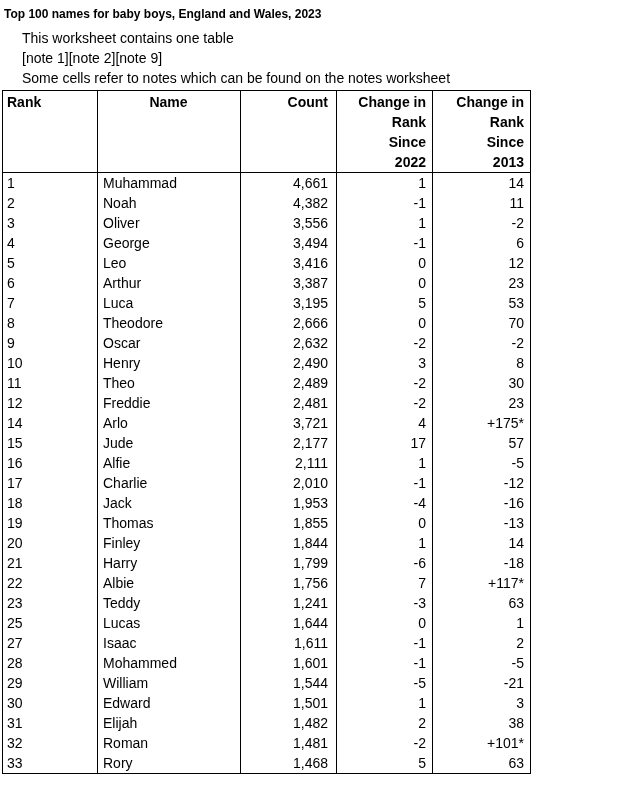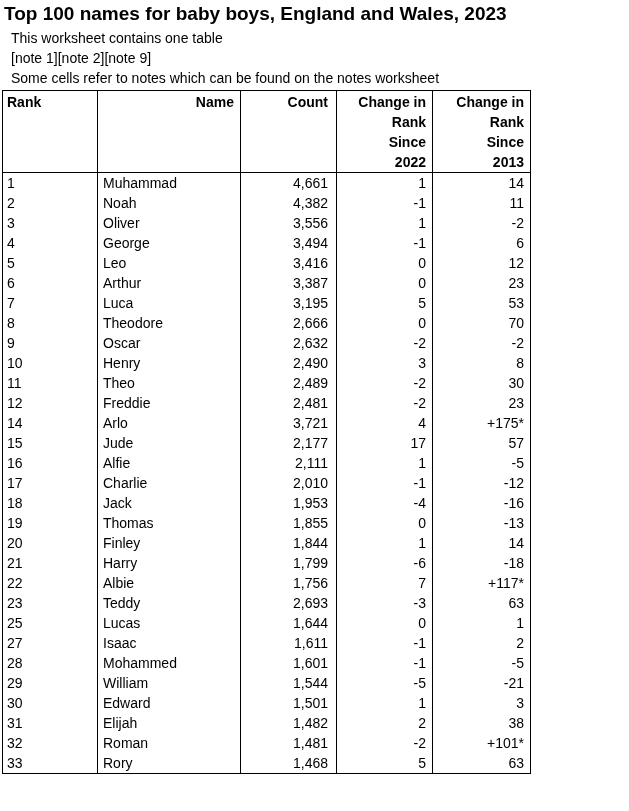--- a/index.html
+++ b/index.html
@@ -11,27 +11,27 @@
   body {
     width: 629px;
     height: 811px;
     overflow: hidden;
     font-family: "Liberation Sans", sans-serif;
     color: #000000;
   }
   .sheet { padding: 2px 0 0 2px; }
   h1.title {
     margin: 0 0 2px 2px;
-    font-size: 19px;
+    font-size: 12px;
     line-height: 24px;
     font-weight: bold;
     white-space: nowrap;
   }
   p.meta {
-    margin: 0 0 0 9px;
+    margin: 0 0 0 20px;
     font-size: 14px;
     line-height: 20px;
     white-space: nowrap;
   }
   table.names {
     border-collapse: collapse;
     table-layout: fixed;
     width: 528px;
     margin-top: 2px;
   }
@@ -44,21 +44,21 @@
     border: 1px solid #000;
     font-size: 14px;
     font-weight: bold;
     line-height: 20px;
     vertical-align: top;
     height: 78px;
     padding: 1px 6px 0 20px;
     text-align: right;
   }
   th.col-rank  { text-align: left; padding-left: 4px; }
-  th.col-name  { text-align: right; padding-left: 5px; }
+  th.col-name  { text-align: center; padding-left: 5px; }
   th.col-count { padding-right: 8px; }
   td {
     border-left: 1px solid #000;
     border-right: 1px solid #000;
     font-size: 14px;
     line-height: 20px;
     height: 20px;
     padding: 0 6px 0 4px;
     white-space: nowrap;
     overflow: hidden;
@@ -240,21 +240,21 @@
         <tr>
           <td class="col-rank">22</td>
           <td class="col-name">Albie</td>
           <td class="col-count">1,756</td>
           <td class="col-change_2022">7</td>
           <td class="col-change_2013">+117*</td>
         </tr>
         <tr>
           <td class="col-rank">23</td>
           <td class="col-name">Teddy</td>
-          <td class="col-count">2,693</td>
+          <td class="col-count">1,241</td>
           <td class="col-change_2022">-3</td>
           <td class="col-change_2013">63</td>
         </tr>
         <tr>
           <td class="col-rank">25</td>
           <td class="col-name">Lucas</td>
           <td class="col-count">1,644</td>
           <td class="col-change_2022">0</td>
           <td class="col-change_2013">1</td>
         </tr>

